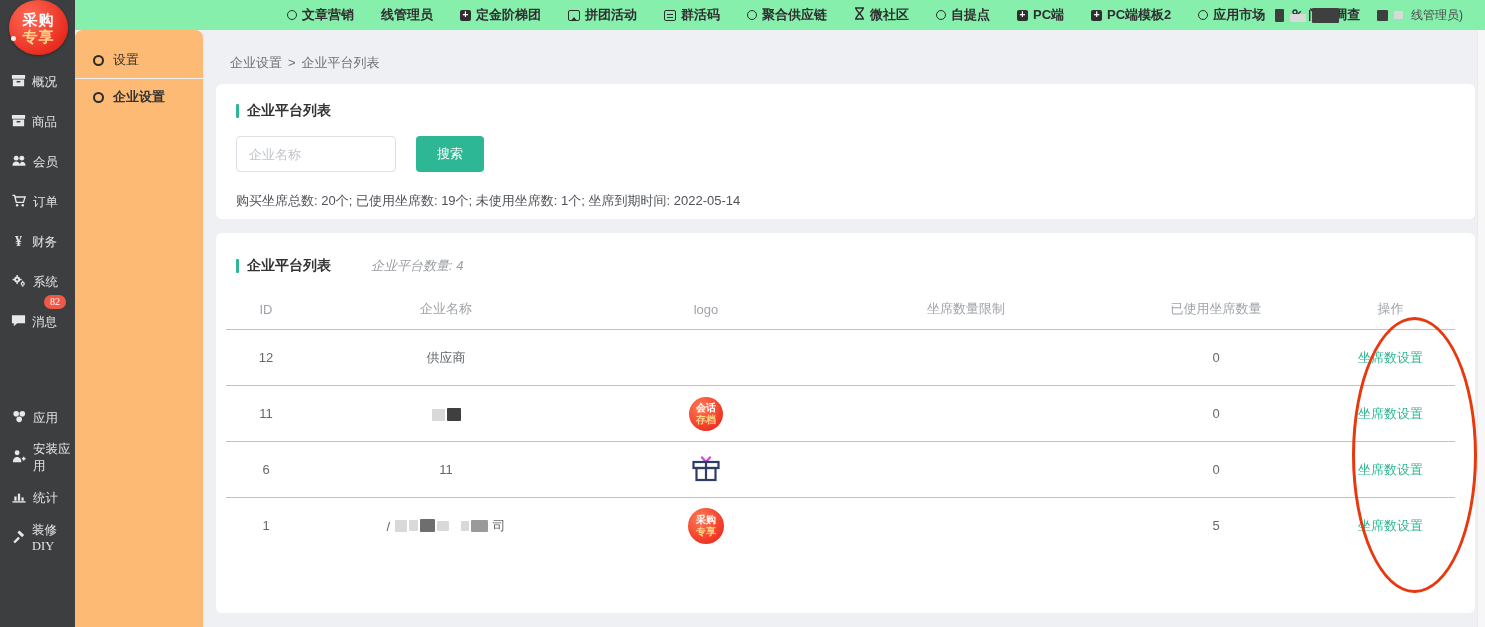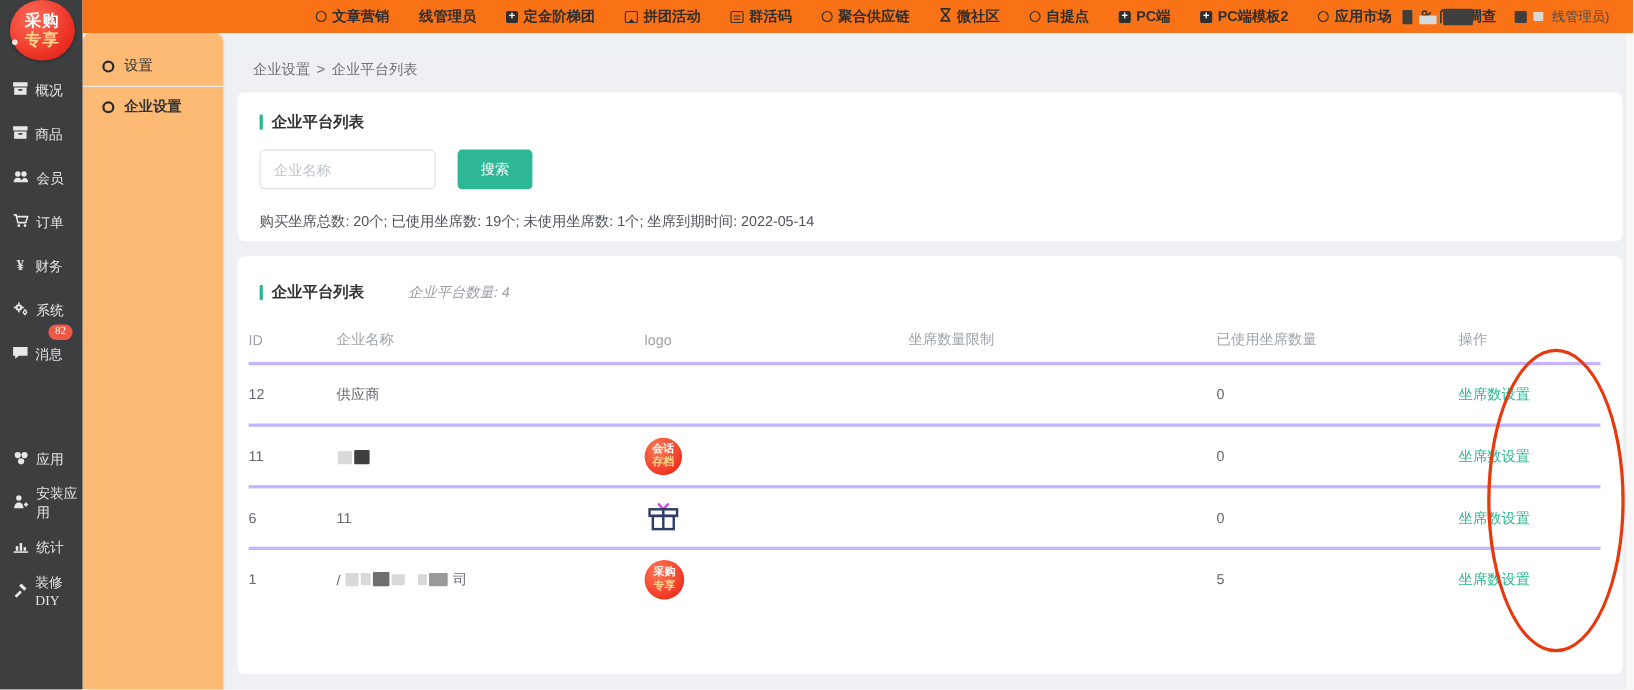--- a/index.html
+++ b/index.html
@@ -1,20 +1,20 @@
 <!DOCTYPE html>
 <html><head>
 <meta charset="utf-8">
 <style>
   * { box-sizing: border-box; margin: 0; padding: 0; }
   body { font-family: "Liberation Sans", "DejaVu Sans", sans-serif; }
   .page { position: relative; width: 1485px; height: 627px; overflow: hidden; background: #eef0f4; }
 
   
-  .topbar { position: absolute; left: 75px; top: 0; right: 0; height: 30px; background: #f97316; display: flex; align-items: center; z-index: 6; }
+  .topbar { position: absolute; left: 75px; top: 0; right: 0; height: 30px; background: #86efac; display: flex; align-items: center; z-index: 6; }
   .topnav { display: flex; align-items: center; gap: 27px; margin-left: 212px; }
   .mi { display: flex; align-items: center; gap: 5px; font-size: 13px; font-weight: 600; color: #2f2f2f; cursor: pointer; white-space: nowrap; }
   .ic-circle { width: 10px; height: 10px; border: 1.7px solid #2f2f2f; border-radius: 50%; display: inline-block; }
   .ic-sqplus { width: 11px; height: 11px; background: #2f2f2f; border-radius: 2px; display: inline-flex; align-items: center; justify-content: center; color: #fff; font-size: 10px; font-weight: 700; line-height: 1; }
   .ic-sqplus::after { content: "+"; margin-top: -1px; }
   .ic-image { width: 12px; height: 11px; border: 1.6px solid #2f2f2f; border-radius: 2px; position: relative; display: inline-block; overflow: hidden; }
   .ic-image::after { content: ""; position: absolute; left: 1px; bottom: -2px; width: 0; height: 0; border-left: 4px solid transparent; border-right: 4px solid transparent; border-bottom: 5px solid #2f2f2f; }
   .ic-qr { width: 12px; height: 11px; border: 1.6px solid #2f2f2f; border-radius: 2px; position: relative; display: inline-block; }
   .ic-qr::after { content: ""; position: absolute; left: 2px; top: 3px; right: 2px; height: 1.6px; background: #2f2f2f; box-shadow: 0 3px 0 #2f2f2f; }
   .user-area { position: absolute; right: 22px; top: 0; height: 30px; display: flex; align-items: center; gap: 6px; }
@@ -57,23 +57,23 @@
   .search-row { margin-top: 16px; display: flex; align-items: center; }
   .search-input { width: 160px; height: 36px; border: 1px solid #dcdfe6; border-radius: 4px; padding: 0 12px; font-size: 13px; color: #333; outline: none; font-family: inherit; }
   .search-input::placeholder { color: #c0c4cc; }
   .search-btn { margin-left: 20px; width: 68px; height: 36px; background: #2eb795; color: #fff; border: none; border-radius: 4px; font-size: 13px; cursor: pointer; font-family: inherit; }
   .stats { margin-top: 20px; font-size: 13px; color: #4f5257; }
 
   .card2 { margin-top: 14px; height: 380px; padding: 24px 20px 0 10px; }
   .card2 .sec-title { padding-left: 10px; }
   .tbl { margin-top: 14px; }
   .trow { display: grid; grid-template-columns: 80px 280px 240px 280px 220px 1fr; align-items: center; }
-  .trow > div { font-size: 13px; }
+  .trow > div { text-align: center; font-size: 13px; }
   .thead { height: 40px; color: #9fa3a9; }
-  .tbody-row { height: 56px; border-top: 3px solid #c4b5fd; color: #64676d; }
+  .tbody-row { height: 56px; border-top: 1px solid #c4b5fd; color: #64676d; }
   .act-link { color: #2eb795; cursor: pointer; font-weight: 500; }
   .badge-logo { width: 36px; height: 36px; border-radius: 50%; background: radial-gradient(circle at 35% 30%, #ff7a55, #ee2f20 78%); display: inline-flex; flex-direction: column; align-items: center; justify-content: center; vertical-align: middle; }
   .badge-logo .b1 { color: #fff; font-size: 10px; font-weight: 700; line-height: 12px; }
   .badge-logo .b2 { color: #ffd489; font-size: 10px; font-weight: 700; line-height: 12px; }
   .badge-logo.sm { width: 34px; height: 34px; }
   .name-cell .blk { vertical-align: middle; margin: 0 1px; }
   .name-cell .ch { vertical-align: middle; }
 
   
   .annotation { position: absolute; left: 1352px; top: 317px; width: 125px; height: 276px; border: 3px solid #e8380d; border-radius: 50%; pointer-events: none; z-index: 20; }

